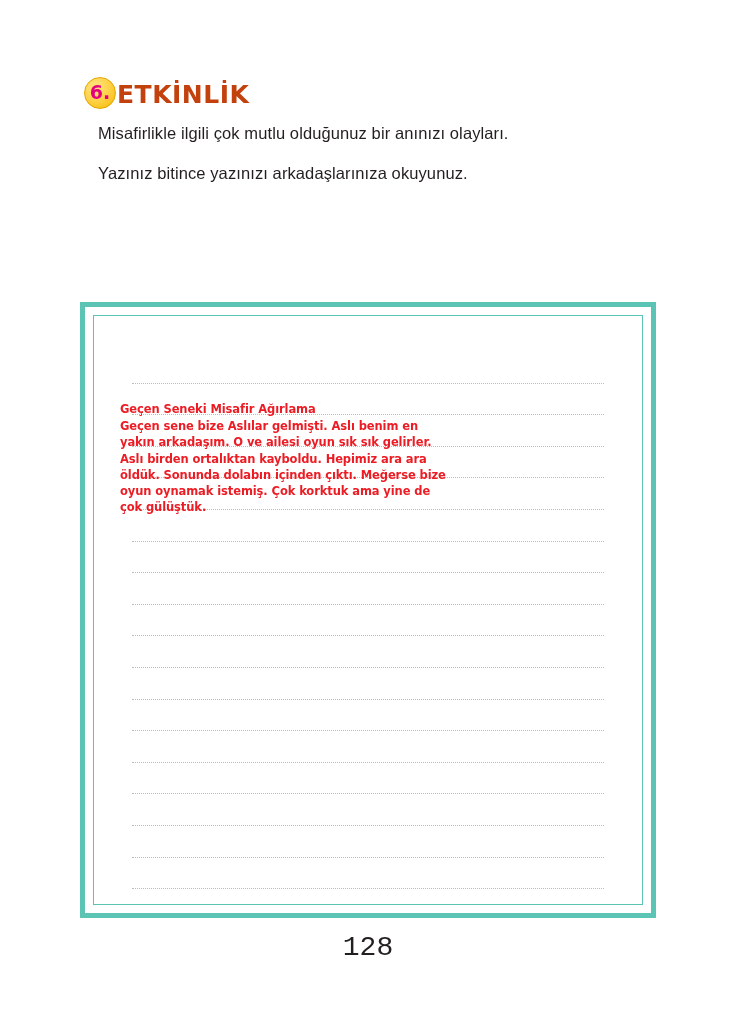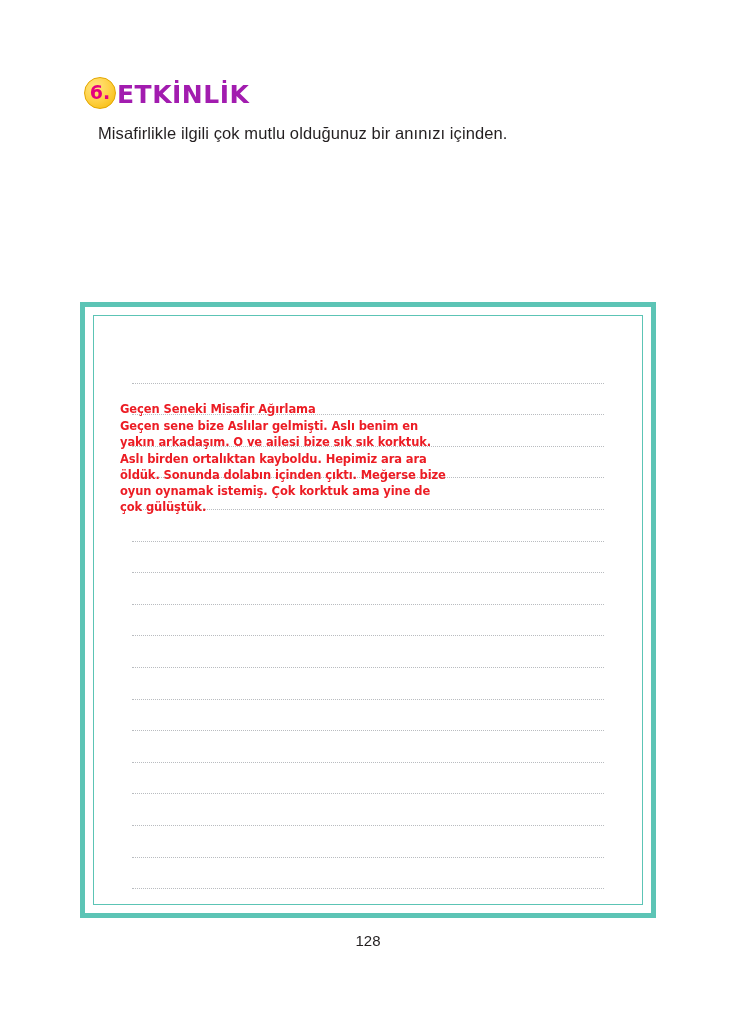--- a/index.html
+++ b/index.html
@@ -53,21 +53,21 @@
     color: #e5007d;
     line-height: 1;
     transform: translateY(-1px);
   }
 
   .activity-title {
     font-family: "DejaVu Sans", sans-serif;
     font-size: 25px;
     font-weight: bold;
     letter-spacing: 0.5px;
-    color: #a21caf;
+    color: #c2410c;
     margin-left: 1px;
     line-height: 1;
     transform: translateY(1px);
   }
 
   
   .instructions {
     position: absolute;
     left: 84px;
     top: 118px;
@@ -144,39 +144,40 @@
     margin: 0;
   }
 
   
   .page-number {
     position: absolute;
     left: 0;
     right: 0;
     top: 932px;
     text-align: center;
-    font-family: Liberation Sans, sans-serif;
-    font-size: 15px;
+    font-family: Liberation Mono, monospace;
+    font-size: 28px;
     color: #231f20;
   }
 </style>
 </head>
 <body>
 
 <div class="page">
 
   <div class="activity-heading">
     <div class="badge">
       <span class="badge-number">6.</span>
     </div>
     <span class="activity-title">ETKİNLİK</span>
   </div>
 
   <div class="instructions">
-    <p class="instr-p">Misafirlikle ilgili çok mutlu olduğunuz bir anınızı içinden.</p>
+    <p class="instr-p">Misafirlikle ilgili çok mutlu olduğunuz bir anınızı olayları.</p>
+    <p class="instr-p">Yazınız bitince yazınızı arkadaşlarınıza okuyunuz.</p>
   </div>
 
   <div class="writing-box">
     <div class="writing-inner">
       <div class="lines" id="ruled-lines">
           <div class="rule"></div>
           <div class="rule"></div>
           <div class="rule"></div>
           <div class="rule"></div>
           <div class="rule"></div>
@@ -192,18 +193,18 @@
           <div class="rule"></div>
           <div class="rule"></div>
           <div class="rule"></div>
           <div class="rule"></div>
         </div>
     </div>
   </div>
 
   <div class="answer">
     <p class="answer-title">Geçen Seneki Misafir Ağırlama</p>
-    <p class="answer-body">Geçen sene bize Aslılar gelmişti. Aslı benim en yakın arkadaşım. O ve ailesi bize sık sık korktuk. Aslı birden ortalıktan kayboldu. Hepimiz ara ara öldük. Sonunda dolabın içinden çıktı. Meğerse bize oyun oynamak istemiş. Çok korktuk ama yine de çok gülüştük.</p>
+    <p class="answer-body">Geçen sene bize Aslılar gelmişti. Aslı benim en yakın arkadaşım. O ve ailesi oyun sık sık gelirler. Aslı birden ortalıktan kayboldu. Hepimiz ara ara öldük. Sonunda dolabın içinden çıktı. Meğerse bize oyun oynamak istemiş. Çok korktuk ama yine de çok gülüştük.</p>
   </div>
 
   <div class="page-number">128</div>
 
 </div>
 
 </body></html>

